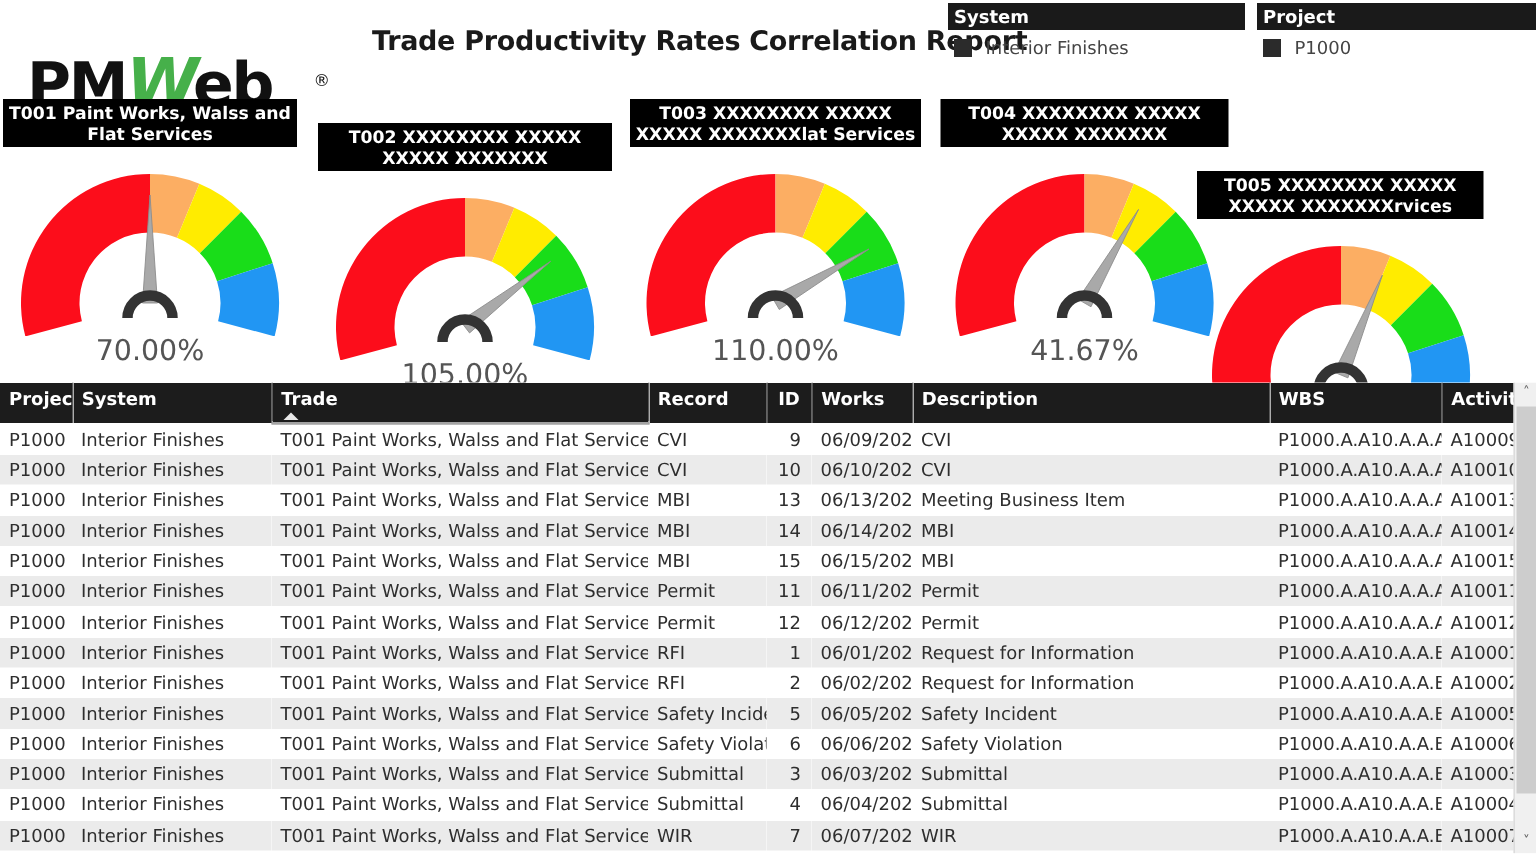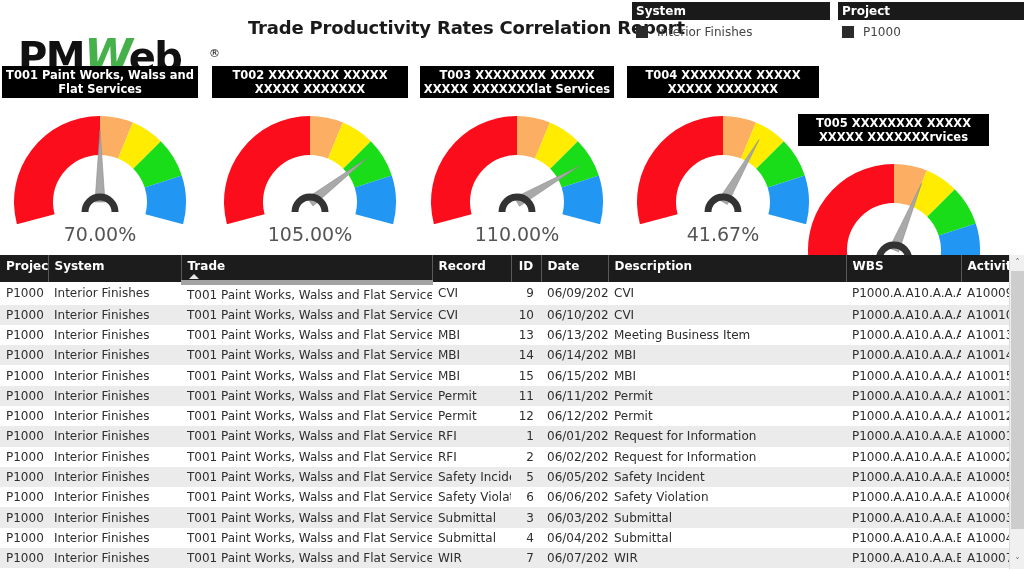--- a/index.html
+++ b/index.html
@@ -158,21 +158,21 @@
     text-align: left;
     padding: 4px 5px 4px 6px;
     height: 27px;
     vertical-align: top;
     border-right: 1px solid #5a5a5a;
     position: relative;
     white-space: nowrap;
     overflow: hidden;
   }
   table.grid thead th.num { text-align: center; padding-right: 6px; }
-  table.grid thead th.sorted { border-bottom: 5px solid #a3a3a3; margin-top: 24px; }
+  table.grid thead th.sorted { border-bottom: 2px solid #a3a3a3; margin-top: 24px; }
   .sort-arrow {
     position: absolute;
     left: 7px; bottom: 1px;
     width: 0; height: 0;
     border-left: 5px solid transparent;
     border-right: 5px solid transparent;
     border-bottom: 5px solid #e8e8e8;
   }
   table.grid tbody td {
     font-size: 12px;
@@ -253,21 +253,21 @@
             <path d="M 90 18 A 86 86 0 0 1 122.9107751833977 24.546360204029327 L 107.9861213211592 60.57766197196952 A 47 47 0 0 0 90 57 Z" fill="#fcae63"></path>
             <path d="M 122.9107751833977 24.546360204029327 A 86 86 0 0 1 150.8111831820431 43.18881681795692 L 123.23401871576775 70.76598128423227 A 47 47 0 0 0 107.9861213211592 60.57766197196952 Z" fill="#ffec00"></path>
             <path d="M 150.8111831820431 43.18881681795692 A 86 86 0 0 1 171.7908604013832 77.42453848375453 L 134.69965626587222 89.47620126437747 A 47 47 0 0 0 123.23401871576775 70.76598128423227 Z" fill="#19dd19"></path>
             <path d="M 171.7908604013832 77.42453848375453 A 86 86 0 0 1 173.06962106085987 126.25843787881678 L 135.39851383558621 116.16449511981847 A 47 47 0 0 0 134.69965626587222 89.47620126437747 Z" fill="#2196f3"></path>
             <polygon points="90,32 85,104 95,104" fill="#a9a9a9" stroke="#8c8c8c" stroke-width="0.6"></polygon>
             <path d="M 75 114 A 15 15 0 1 1 105 114" fill="none" stroke="#333333" stroke-width="7" stroke-linecap="butt"></path>
           </svg>
           <div class="gauge-value">70.00%</div>
         </div>
       </div>
-      <div class="gauge-card" style="left: 212px; width: 196px;">
+      <div class="gauge-card" style="left: 212px; width: 196px; margin-top: 16px;">
         <div class="gauge-title">T002 XXXXXXXX XXXXX XXXXX XXXXXXX</div>
         <div class="gauge-body">
           <svg class="gauge-svg" width="180" height="126" viewBox="0 0 180 126">
             <path d="M 6.9303789391401125 126.25843787881675 A 86 86 0 0 1 90 18 L 90 57 A 47 47 0 0 0 44.601486164413785 116.16449511981845 Z" fill="#fc0d1b"></path>
             <path d="M 90 18 A 86 86 0 0 1 122.9107751833977 24.546360204029327 L 107.9861213211592 60.57766197196952 A 47 47 0 0 0 90 57 Z" fill="#fcae63"></path>
             <path d="M 122.9107751833977 24.546360204029327 A 86 86 0 0 1 150.8111831820431 43.18881681795692 L 123.23401871576775 70.76598128423227 A 47 47 0 0 0 107.9861213211592 60.57766197196952 Z" fill="#ffec00"></path>
             <path d="M 150.8111831820431 43.18881681795692 A 86 86 0 0 1 171.7908604013832 77.42453848375453 L 134.69965626587222 89.47620126437747 A 47 47 0 0 0 123.23401871576775 70.76598128423227 Z" fill="#19dd19"></path>
             <path d="M 171.7908604013832 77.42453848375453 A 86 86 0 0 1 173.06962106085987 126.25843787881678 L 135.39851383558621 116.16449511981847 A 47 47 0 0 0 134.69965626587222 89.47620126437747 Z" fill="#2196f3"></path>
             <polygon points="147.12144050096893,60.169177111372115 86.9561928549564,100.03323329854382 93.0438071450436,107.96676670145618" fill="#a9a9a9" stroke="#8c8c8c" stroke-width="0.6"></polygon>
             <path d="M 75 114 A 15 15 0 1 1 105 114" fill="none" stroke="#333333" stroke-width="7" stroke-linecap="butt"></path>
@@ -335,21 +335,21 @@
           <col style="width: 115px;">
           <col style="width: 63px;">
         </colgroup>
       <thead>
           <tr id="grid-head">
             <th><span>Project</span></th>
             <th><span>System</span></th>
             <th class=" sorted"><span>Trade</span><span class="sort-arrow"></span></th>
             <th><span>Record</span></th>
             <th class="num"><span>ID</span></th>
-            <th><span>Date</span></th>
+            <th><span>Works</span></th>
             <th><span>Description</span></th>
             <th><span>WBS</span></th>
             <th><span>Activity</span></th>
           </tr>
         </thead>
       <tbody id="grid-body">
           <tr>
             <td>P1000</td>
             <td>Interior Finishes</td>
             <td>T001 Paint Works, Walss and Flat Services</td>

